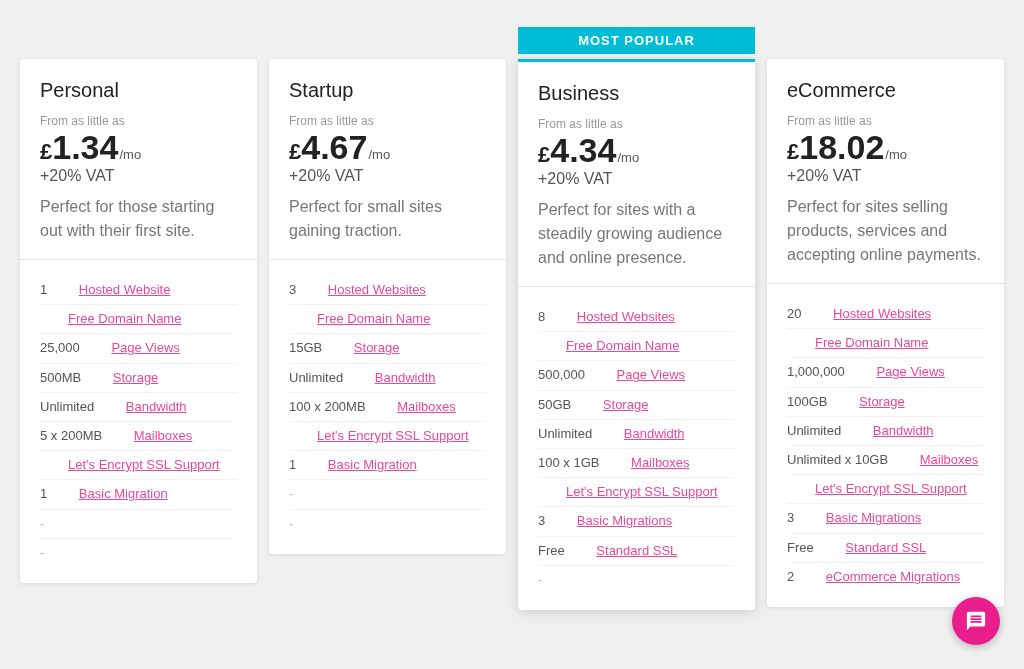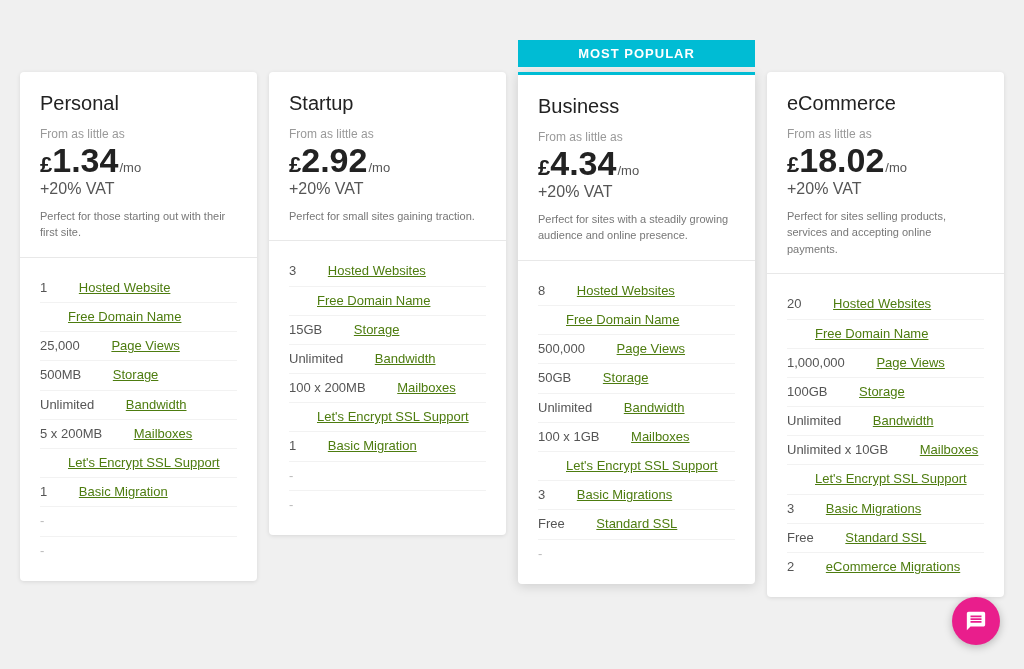--- a/index.html
+++ b/index.html
@@ -81,39 +81,39 @@
       font-size: 13px;
       color: #555;
       margin-left: 1px;
     }
     .vat {
       font-size: 16px;
       color: #555;
       margin-bottom: 10px;
     }
     .plan-desc {
-      font-size: 11px;
+      font-size: 16px;
       color: #777;
       line-height: 1.5;
     }
     .plan-features {
       padding: 16px 20px;
     }
     .feature-item {
       font-size: 13px;
       color: #555;
       padding: 5px 0;
       border-bottom: 1px solid #f2f2f2;
       line-height: 1.4;
     }
     .feature-item:last-child {
       border-bottom: none;
     }
     .feature-link {
-      color: #4d7c0f;
+      color: #ec4899;
       text-decoration: underline;
       cursor: pointer;
       padding-left: 28px;
     }
     .feature-dash {
       color: #bbb;
     }
     .popular-border-top {
       height: 3px;
       background: #00bcd4;
@@ -170,21 +170,21 @@
         <div class="feature-item"><span class="feature-dash">-</span></div>
       </div>
     </div>
     <div class="plan-card">
 
       <div class="plan-header">
         <div class="plan-name">Startup</div>
         <div class="from-label">From as little as</div>
         <div class="price-row">
           <span class="currency">£</span>
-          <span class="price-amount">2.92</span>
+          <span class="price-amount">4.67</span>
           <span class="per-mo">/mo</span>
         </div>
         <div class="vat">+20% VAT</div>
         <div class="plan-desc">Perfect for small sites gaining traction.</div>
       </div>
       <div class="plan-features">
         <div class="feature-item"><span>3 </span><span class="feature-link">Hosted Websites</span></div>
         <div class="feature-item"><span class="feature-link">Free Domain Name</span></div>
         <div class="feature-item"><span>15GB </span><span class="feature-link">Storage</span></div>
         <div class="feature-item"><span>Unlimited </span><span class="feature-link">Bandwidth</span></div>

